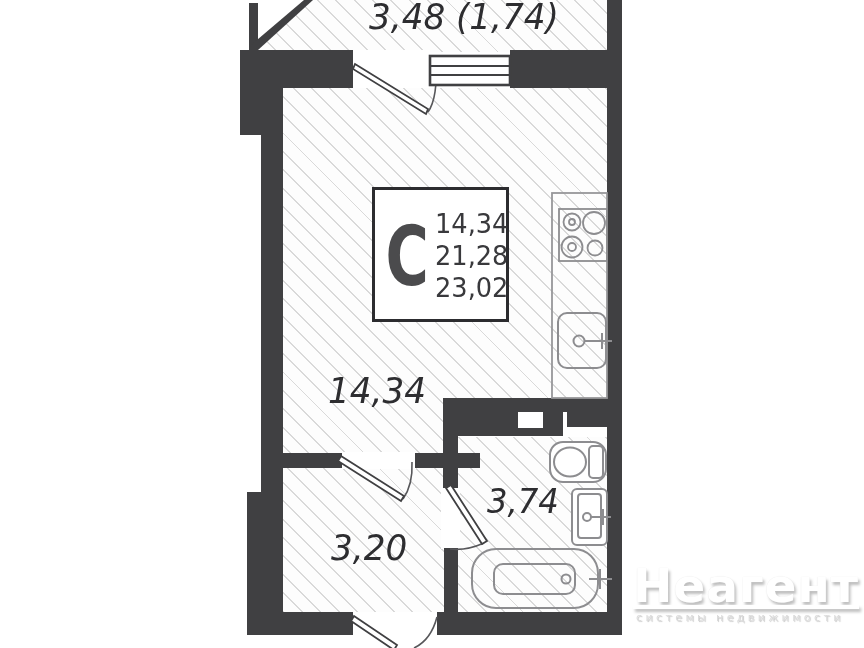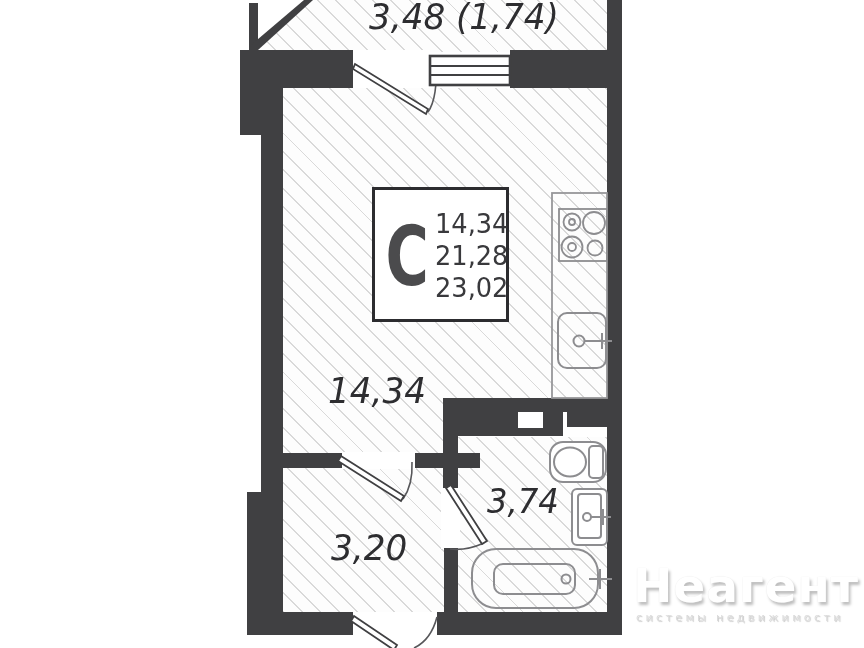--- a/index.html
+++ b/index.html
@@ -34,20 +34,21 @@
   .infobox .nums{margin-left:-2px;margin-top:2px;}
   .infobox .nums div{
     font-size:27px;color:#39393c;line-height:32px;white-space:nowrap;
     transform:scaleX(.95);transform-origin:left center;
   }
   
   .wm-brand{
     position:absolute;left:633px;top:558px;font-size:47px;font-weight:bold;
     color:#ffffff;letter-spacing:1px;white-space:nowrap;
     text-shadow:0 0 1px #e2e2e2, 2px 3px 3px #bdbdbd;
+    text-decoration:underline;
   }
   .wm-tagline{
     position:absolute;left:636px;top:611px;font-size:11px;color:#dcdcdc;
     letter-spacing:3.4px;white-space:nowrap;text-shadow:1px 1px 1px #c9c9c9;
   }
 </style>
 </head>
 <body>
 
 <div id="canvas">

